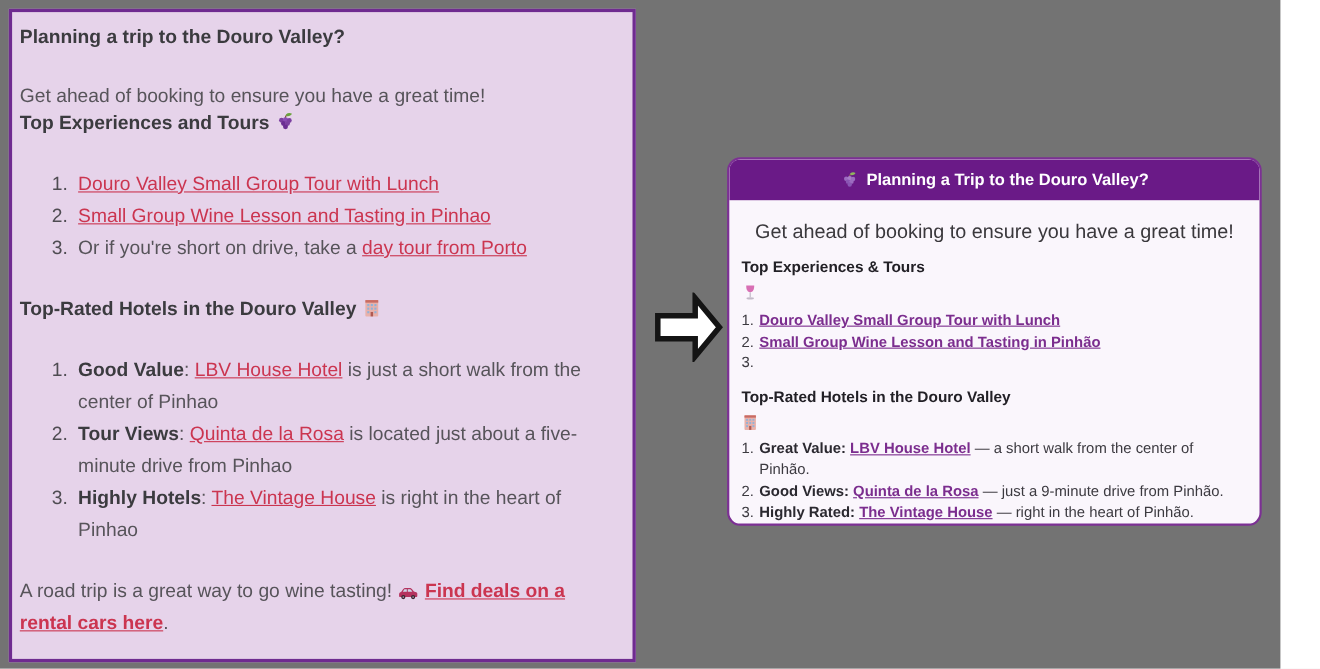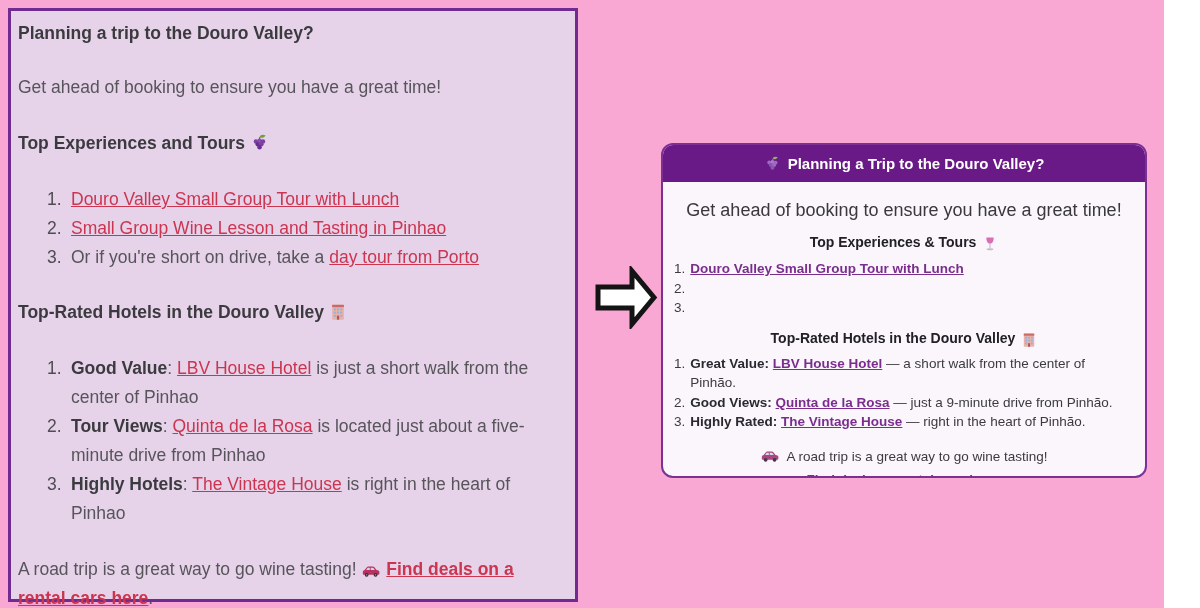--- a/index.html
+++ b/index.html
@@ -1,28 +1,28 @@
 <!DOCTYPE html>
 <html><head>
 <meta charset="utf-8">
 <style>
   * { margin:0; padding:0; box-sizing:border-box; }
   html,body { width:1200px; height:608px; background:#ffffff; overflow:hidden;
               font-family:"Liberation Sans","DejaVu Sans",sans-serif; }
-  .stage { position:relative; width:1164px; height:608px; background:#f9a8d4; }
+  .stage { position:relative; width:1164px; height:608px; background:#737373; }
 
   
   .left-card {
     position:absolute; left:8px; top:8px; width:570px; height:594px;
     background:#e6d3ea; border:3px solid #6f2b90; padding:10px 6px 10px 7px;
   }
   .lc-h { font-size:17.5px; font-weight:700; color:#3b3b3f; line-height:24px; }
   .lc-p { font-size:17.5px; color:#57545a; line-height:24px; }
   .lc-intro { margin-top:30px; }
-  .lc-h.exp { margin-top:32px; }
+  .lc-h.exp { }
   .lc-h.hot { margin-top:28px; }
   .lc-list { margin-top:30px; margin-left:29px; }
   .lc-row { display:flex; font-size:17.5px; line-height:29px; color:#57545a; }
   .lc-num { flex:none; width:18px; margin-right:6px; color:#4f4c52; }
   .lc-txt { flex:1; }
   .lc-label { font-weight:700; color:#3b3b3f; }
   .red-link { color:#cb3550; text-decoration:underline; }
   .red-link.bold { font-weight:700; }
   .lc-foot { margin-top:27px; line-height:29px; max-width:540px; }
 
@@ -36,21 +36,21 @@
     background:#faf6fc; border:2px solid #7c3094; border-radius:12px; overflow:hidden;
   }
   .rc-head {
     height:37px; background:#6a1a87; color:#ffffff;
     display:flex; align-items:center; justify-content:center; gap:8px;
     font-size:15px; font-weight:700;
   }
   .rc-body { padding:9px 11px 0 11px; }
   .rc-intro { font-size:18px; color:#3a383c; text-align:center; line-height:24px; margin-top:7px; }
   .rc-h { font-size:14px; font-weight:700; color:#222026; text-align:center; line-height:19px; margin-top:11px;
-          display:flex; align-items:flex-end; justify-content:center; gap:6px; }
+          display:flex; align-items:flex-start; justify-content:center; gap:6px;flex-direction:column; }
   .rc-list { margin-top:7px; }
   .rc-list.hotels { margin-top:6px; }
   .rc-row { display:flex; font-size:13.5px; line-height:19.5px; color:#3c3a40; }
   .rc-num { flex:none; margin-right:5px; color:#3c3a40; }
   .rc-label { font-weight:700; color:#2b2930; }
   .pur-link { color:#7b2d8e; font-weight:700; text-decoration:underline; }
   .rc-foot { font-size:13.5px; color:#3c3a40; text-align:center; line-height:19.5px; margin-top:15px;
              display:flex; align-items:center; justify-content:center; gap:6px; }
   .rc-foot2 { font-size:13.5px; text-align:center; line-height:19.5px; margin-top:4px; color:#3c3a40; }
 
@@ -186,20 +186,21 @@
             </svg></span>
       </h4>
 
       <div class="rc-list">
         <div class="rc-row">
           <span class="rc-num">1.</span>
           <span><a href="#" class="pur-link">Douro Valley Small Group Tour with Lunch</a></span>
         </div>
         <div class="rc-row">
           <span class="rc-num">2.</span>
+          <span><a href="#" class="pur-link">Small Group Wine Lesson and Tasting in Pinhão</a></span>
         </div>
         <div class="rc-row">
           <span class="rc-num">3.</span>
         </div>
       </div>
 
       <h4 class="rc-h">
         <span>Top-Rated Hotels in the Douro Valley</span>
         <span class="icon small"><svg viewBox="0 0 20 20">
               <rect x="3.5" y="2" width="13" height="16.5" rx="1" fill="#e8b1ab"></rect>

